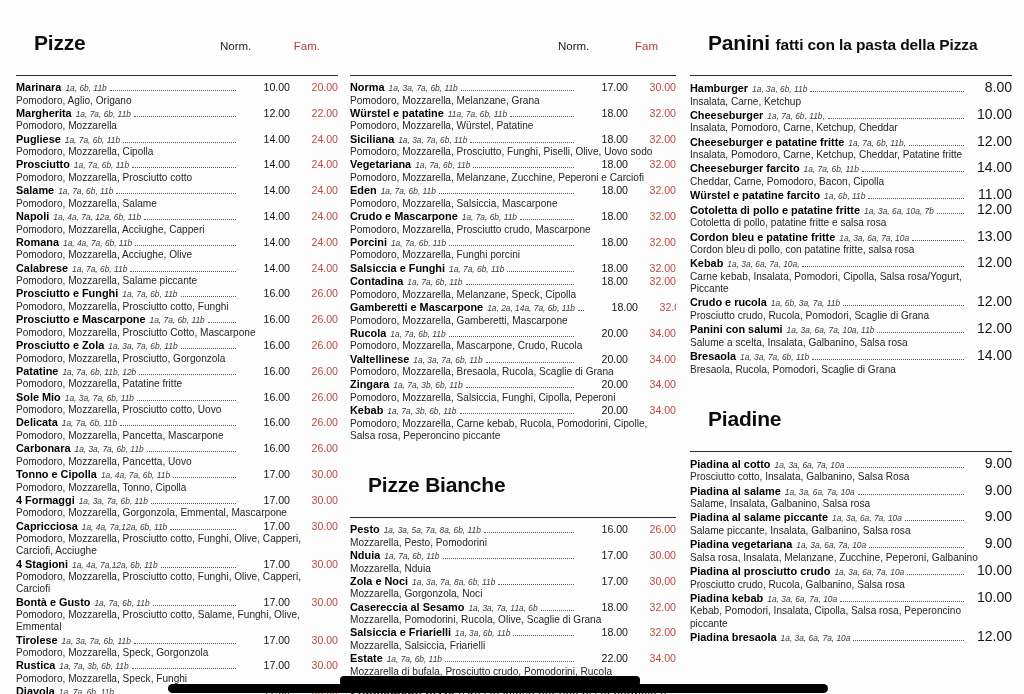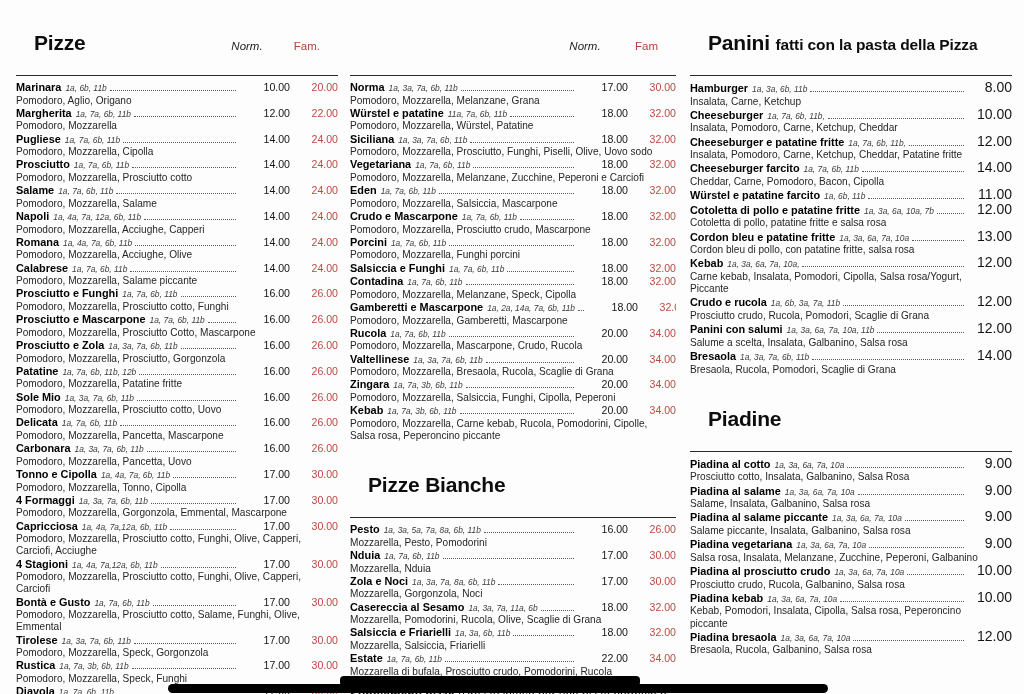--- a/index.html
+++ b/index.html
@@ -52,21 +52,21 @@
     font-size: 15.5px;
     font-weight: bold;
     letter-spacing: -0.1px;
   }
   .colhdrs {
     display: flex;
     align-items: baseline;
     font-size: 11.5px;
     color: #222;
   }
-  .colhdrs .h-norm { width: 54px; text-align: center; font-style: italic; }
+  .colhdrs .h-norm { width: 54px; text-align: left; }
   .colhdrs .h-fam  { width: 46px; text-align: right; color: #b5413a; }
   .rule {
     border: 0;
     border-top: 1.6px solid #2a2a2a;
     margin: 0 0 5px 0;
   }
   .spacer-head { height: 14px; }
 
   
   .item { margin: 0; }
@@ -839,20 +839,19 @@
           </div>
           <div class="desc">Kebab, Pomodori, Insalata, Cipolla, Salsa rosa, Peperoncino piccante</div>
         </div>
         <div class="item">
           <div class="item-line">
             <span class="nm">Piadina bresaola</span>
             <span class="alg">1a, 3a, 6a, 7a, 10a</span>
             <span class="dots"></span>
             <span class="p-single">12.00</span>
           </div>
-          <div class="desc">Bresaola, Rucola, Galbanino, Salsa rosa</div>
         </div>
       </div>
   </div>
 
   <div class="scanbar2"></div>
   <div class="scanbar"></div>
 </div>
 
 </body></html>

